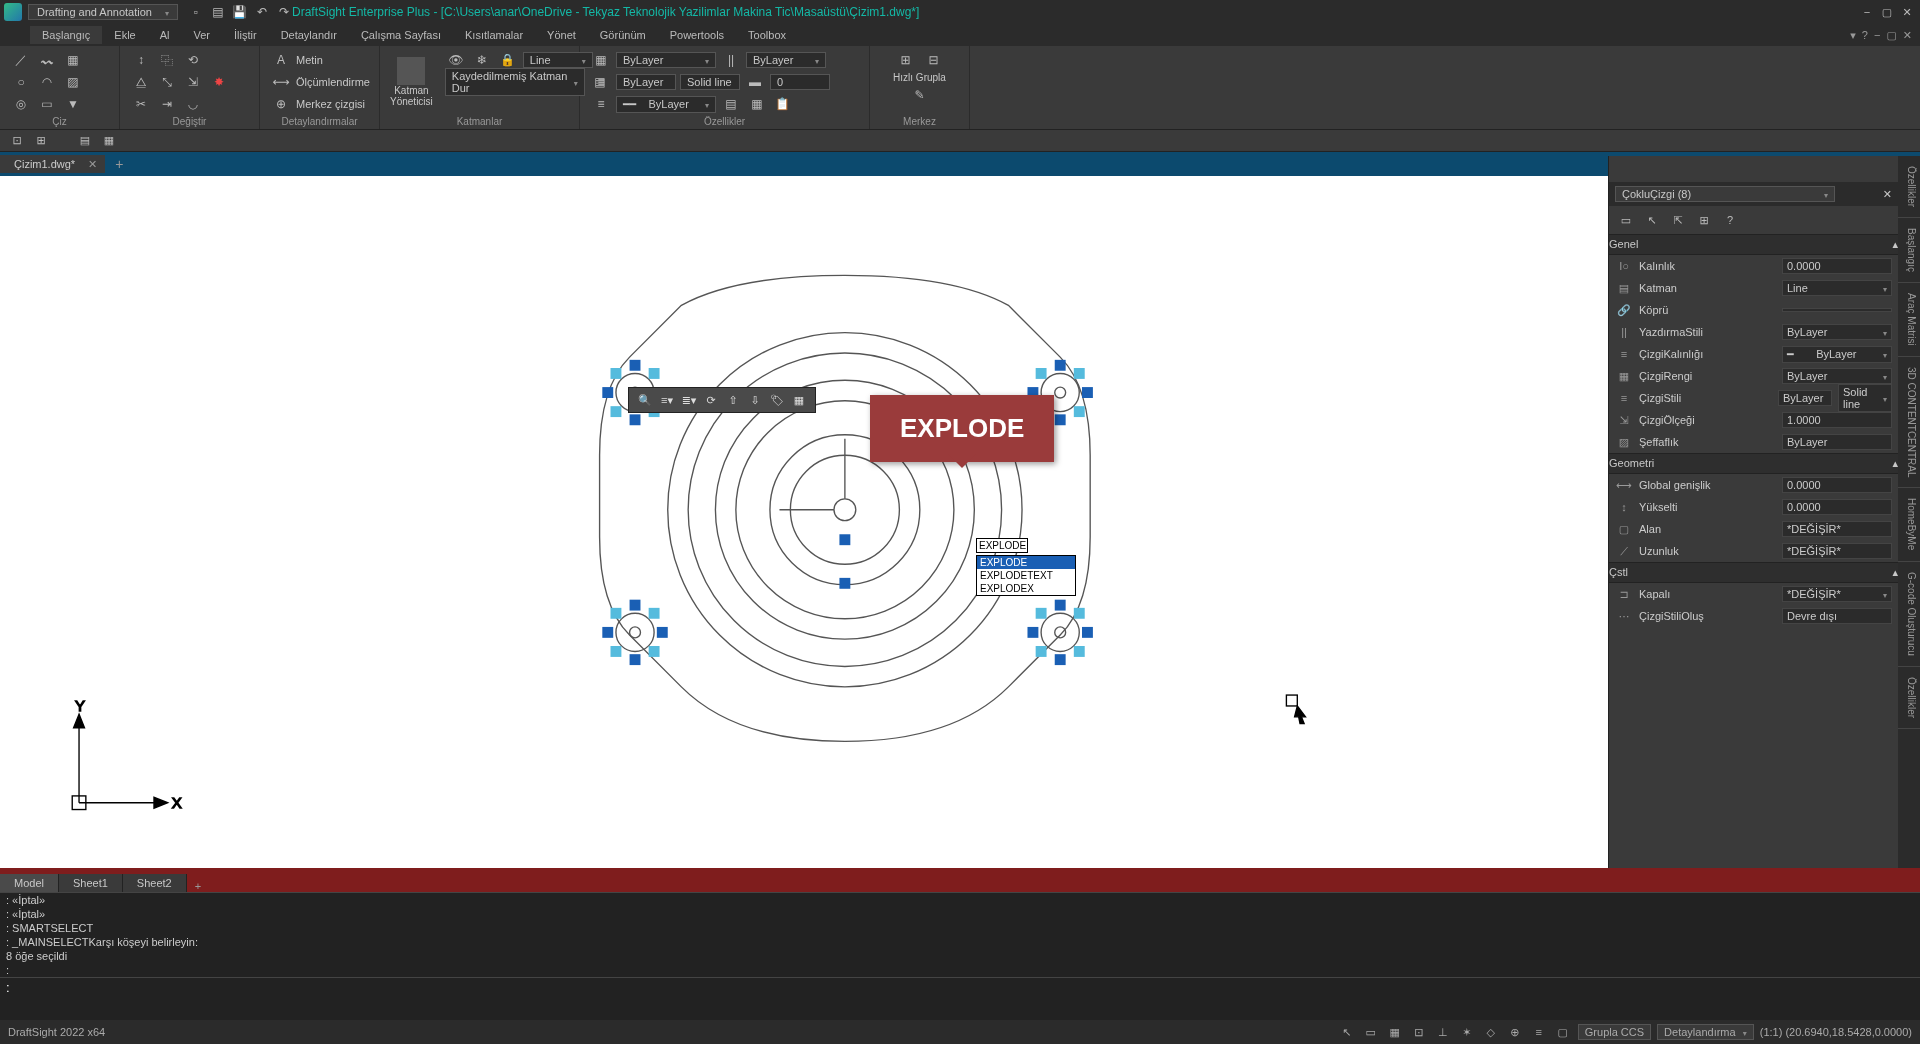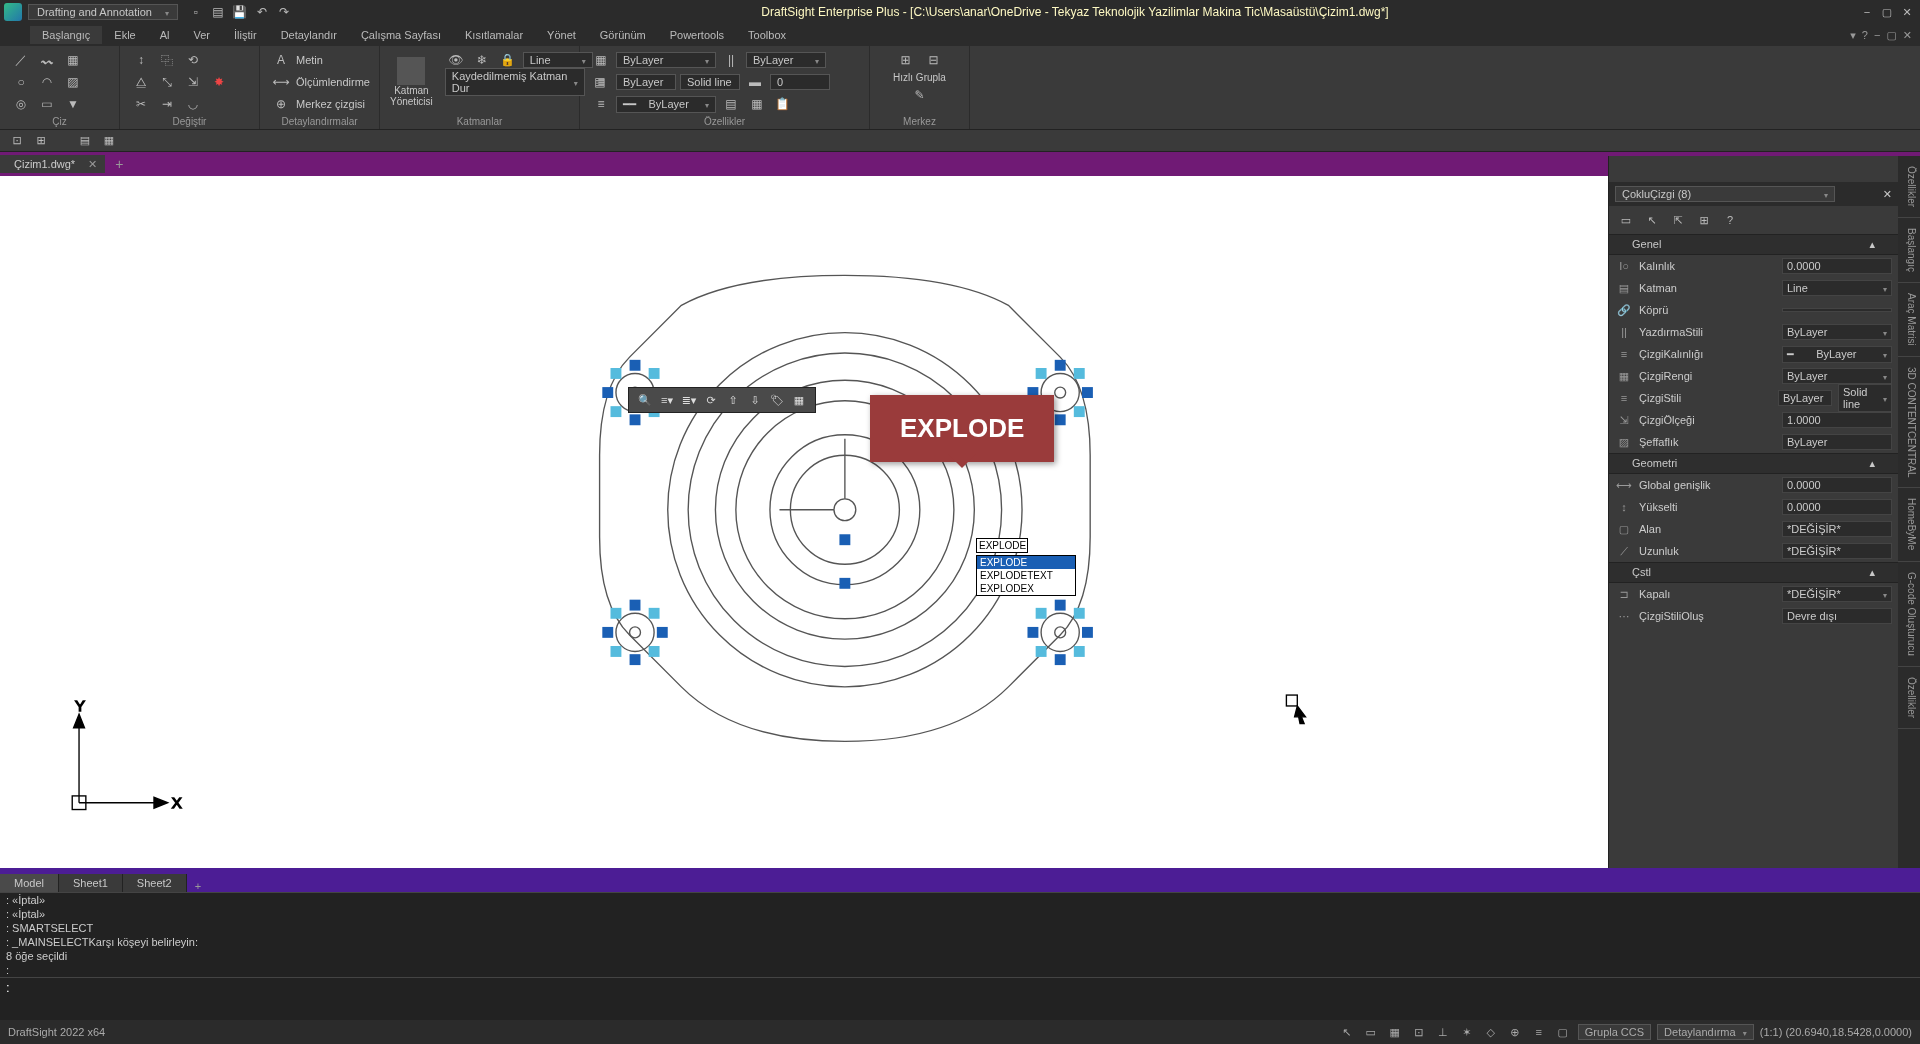--- a/index.html
+++ b/index.html
@@ -4,21 +4,21 @@
 <style>
 * { margin: 0; padding: 0; box-sizing: border-box; font-family: "Segoe UI", Tahoma, sans-serif; }
 body { background: #3a3a3a; color: #c8c8c8; font-size: 11px; overflow: hidden; width: 1920px; height: 1044px; position: relative; }
 
 
 .titlebar { height: 24px; background: #2b2b2b; display: flex; align-items: center; padding: 0 4px; }
 .titlebar .logo { width: 18px; height: 18px; background: linear-gradient(135deg,#3b8,#27a); border-radius: 3px; margin-right: 6px; }
 .titlebar .workspace { background: #3a3a3a; border: 1px solid #555; padding: 1px 8px; font-size: 11px; width: 150px; display:flex; justify-content:space-between; align-items:center; }
 .titlebar .qat { display: flex; gap: 6px; margin-left: 10px; }
 .titlebar .qat span { width: 16px; height: 16px; display:flex; align-items:center; justify-content:center; color:#bbb; font-size:12px; }
-.titlebar .title { flex: 1; text-align: center; color: #fef9c3; font-size: 12px; }
+.titlebar .title { flex: 1; color: #14b8a6; font-size: 12px; }
 .titlebar .wincontrols { display: flex; gap: 2px; }
 .titlebar .wincontrols span { width: 18px; height: 18px; display:flex; align-items:center; justify-content:center; color:#bbb; }
 
 
 .tabsrow { height: 22px; background: #2b2b2b; display: flex; align-items: center; padding-left: 30px; gap: 0; }
 .tabsrow .tab { padding: 3px 12px; font-size: 11px; color:#bbb; }
 .tabsrow .tab.active { background: #3a3a3a; }
 .tabsrow .rightctrls { margin-left: auto; display:flex; gap:6px; padding-right:8px; }
 .tabsrow .rightctrls span { color:#999; }
 
@@ -30,61 +30,61 @@
 .ribbon .drop { background:#2b2b2b; border:1px solid #555; padding:1px 6px; font-size:11px; display:flex; align-items:center; justify-content:space-between; }
 .ribbon .iconbtn { width:22px; height:20px; display:flex; align-items:center; justify-content:center; color:#bbb; font-size:12px; }
 .ribbon .col3 { display:grid; grid-template-rows: repeat(3, 20px); gap:2px; }
 .ribbon .row3 { display:flex; gap:4px; align-items:center; }
 
 
 .toolrow2 { height: 22px; background: #3a3a3a; border-bottom:1px solid #222; display:flex; align-items:center; padding-left:8px; gap:6px; }
 .toolrow2 span { width:18px; height:16px; display:flex; align-items:center; justify-content:center; color:#bbb; font-size:11px; }
 
 
-.doctabs { height: 24px; background: #701a75; display:flex; align-items:center; }
+.doctabs { height: 24px; background: #0c4a6e; display:flex; align-items:center; }
 .doctabs .doctab { background:#3a3a3a; padding:3px 30px 3px 14px; position:relative; font-size:11px; color:#ccc; }
 .doctabs .doctab .close { position:absolute; right:8px; top:3px; color:#999; }
 .doctabs .add { padding:0 10px; color:#999; font-size:14px; }
 
 
 .main { position:absolute; top:176px; left:0; right:312px; bottom:176px; background:#fff; }
 .main svg { width:100%; height:100%; }
 
 
 .rvtabs { position:absolute; right:0; top:156px; width:22px; bottom:40px; background:#2b2b2b; display:flex; flex-direction:column; }
 .rvtabs .vtab { writing-mode: vertical-rl; padding:10px 3px; font-size:10px; color:#999; border-bottom:1px solid #444; text-align:center; }
 
 
 .props { position:absolute; right:22px; top:156px; width:290px; bottom:176px; background:#3a3a3a; border-left:1px solid #222; }
 .props .hdr { height:24px; background:#2b2b2b; display:flex; align-items:center; padding:0 6px; justify-content:space-between;margin-top:26px; }
 .props .hdr .combo { background:#3a3a3a; border:1px solid #555; padding:1px 6px; width:220px; display:flex; justify-content:space-between; font-size:11px; }
 .props .toolbar { height:28px; display:flex; align-items:center; gap:4px; padding:0 6px; }
 .props .toolbar span { width:22px; height:20px; display:flex; align-items:center; justify-content:center; color:#bbb; }
-.props .section { background:#2e2e2e; padding:3px 23px; font-size:11px; display:flex; justify-content:space-between; border-top:1px solid #222; border-bottom:1px solid #222; }
+.props .section { background:#2e2e2e; padding:3px 0; font-size:11px; display:flex; justify-content:space-between; border-top:1px solid #222; border-bottom:1px solid #222; }
 .props .row { display:flex; align-items:center; height:22px; padding:0 6px; gap:6px; }
 .props .row .ico { width:18px; text-align:center; color:#999; font-size:11px; }
 .props .row .lbl { flex:1; font-size:11px; color:#ccc; }
 .props .row .val { width:110px; background:#2b2b2b; border:1px solid #444; padding:1px 4px; font-size:11px; color:#ccc; display:flex; justify-content:space-between; align-items:center; }
 
 
 .floatbar { position:absolute; top:387px; left:628px; height:26px; background:#4a4a4a; display:flex; align-items:center; gap:2px; padding:0 6px; border:1px solid #222; }
 .floatbar span { width:20px; height:20px; display:flex; align-items:center; justify-content:center; color:#ddd; font-size:11px; }
 
 
 .callout { position:absolute; top:395px; left:870px; background:#9a3b3b; color:#fff; font-size:26px; font-weight:bold; padding:18px 30px; box-shadow:2px 2px 6px rgba(0,0,0,.4); }
 .callout:after { content:''; position:absolute; bottom:-20px; left:50%; margin-left:-14px; border:14px solid transparent; border-top-color:#9a3b3b; }
 
 
 .cmdbox { position:absolute; top:538px; left:976px; width:52px; background:#fff; border:1px solid #000; font-size:10px; padding:1px 2px; color:#000; }
 .cmdlist { position:absolute; top:555px; left:976px; width:100px; background:#fff; border:1px solid #000; font-size:10px; }
 .cmdlist div { padding:1px 3px; color:#000; }
 .cmdlist div.sel { background:#1a5fb4; color:#fff; }
 
 
-.sheets { position:absolute; left:0; right:0; bottom:152px; height:24px; background:#4c1d95; display:flex; align-items:flex-end; }
+.sheets { position:absolute; left:0; right:0; bottom:152px; height:24px; background:#7f1d1d; display:flex; align-items:flex-end; }
 .sheets .sh { padding:3px 14px; font-size:11px; background:#3a3a3a; border-right:1px solid #222; }
 .sheets .sh.active { background:#4a4a4a; }
 .sheets .add { padding:0 8px; color:#999; }
 
 
 .cmdwin { position:absolute; left:0; right:0; bottom:24px; height:128px; background:#222; border-top:1px solid #444; }
 .cmdwin .chdr { height:18px; background:#333; padding:1px 6px; font-size:11px; display:flex; justify-content:space-between; }
 .cmdwin .clog { padding:0 6px; font-size:11px; line-height:14px; color:#ccc; height: 84px; overflow:hidden; }
 .cmdwin .cinput { height:24px; border-top:1px solid #444; padding:2px 6px; font-size:13px; color:#fff; }
 

